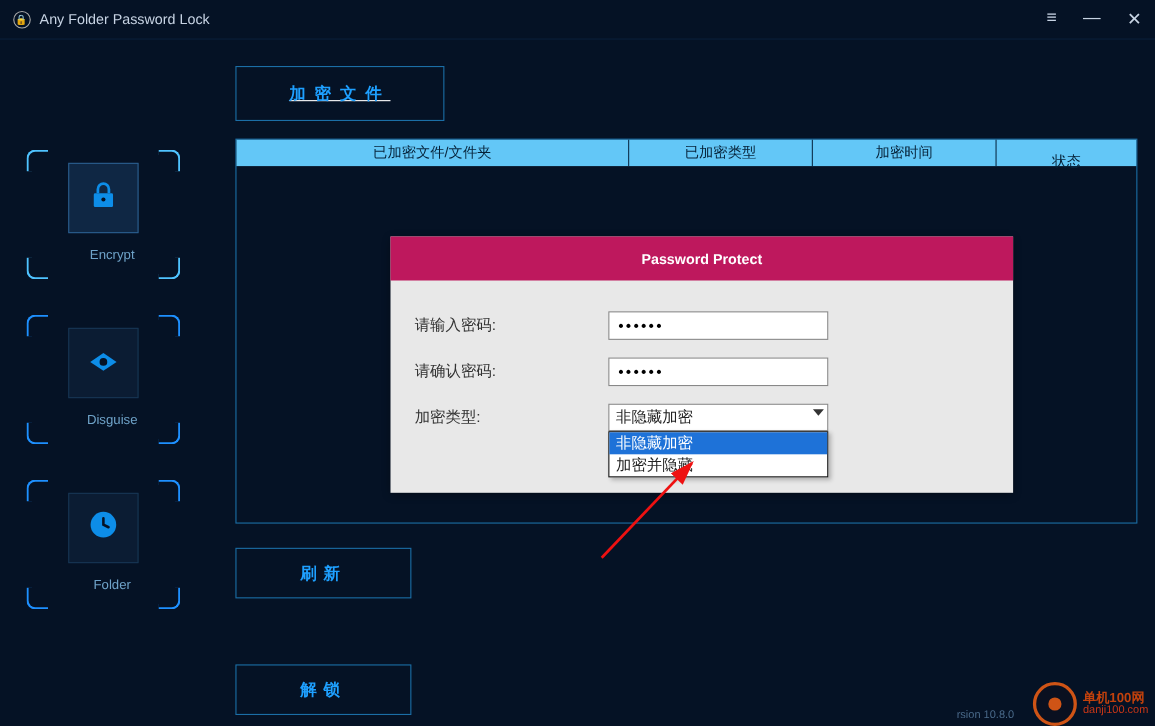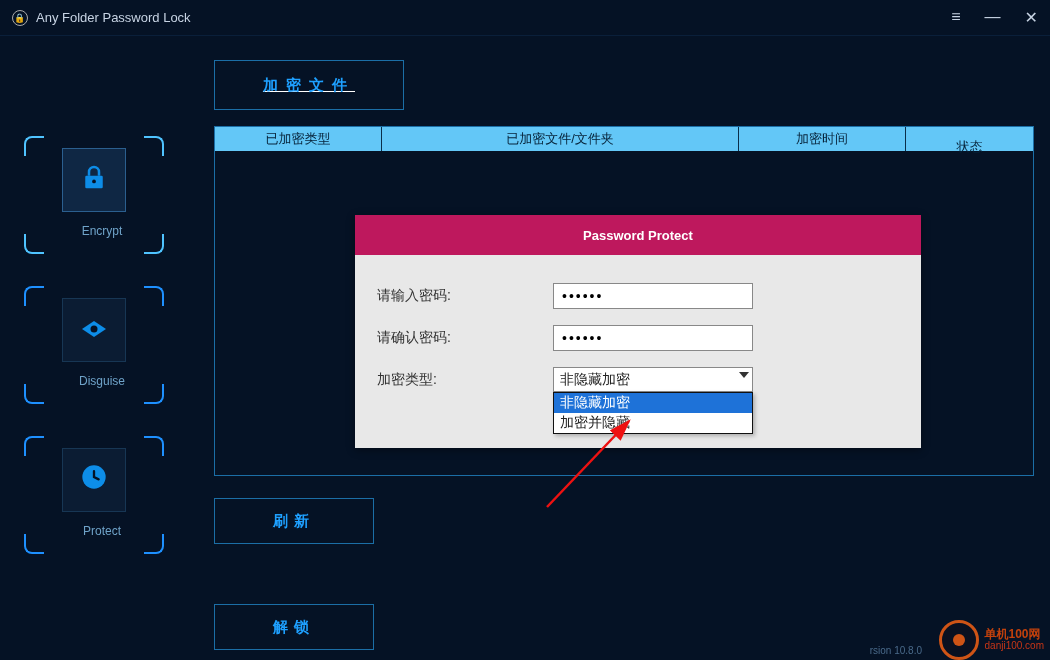--- a/index.html
+++ b/index.html
@@ -302,33 +302,33 @@
           <span class="br"></span>
         </div>
       <div class="inner">
         <span class="icon">
           <svg width="28" height="28" viewBox="0 0 24 24">
               <circle cx="12" cy="12" r="10" fill="#0d8de8"></circle>
               <path d="M12 7v5l4 2" stroke="#051225" stroke-width="2" stroke-linecap="round" fill="none"></path>
             </svg>
         </span>
       </div>
-      <span class="label">Protect</span>
+      <span class="label">Folder</span>
     </div>
   </div>
 
   <div class="main">
     <div class="top-buttons">
       <div class="btn-tab">加密文件</div>
     </div>
 
     <div class="table-area">
       <div class="table-header">
+        <div class="th c1">已加密文件/文件夹</div>
         <div class="th c2">已加密类型</div>
-        <div class="th c1">已加密文件/文件夹</div>
         <div class="th c3">加密时间</div>
         <div class="th c4">状态</div>
       </div>
 
       <div class="modal">
         <div class="modal-title">Password Protect</div>
         <div class="modal-body">
           <div class="form-row">
             <div class="form-label">请输入密码:</div>
             <input class="form-input" type="text" value="••••••" style="">

